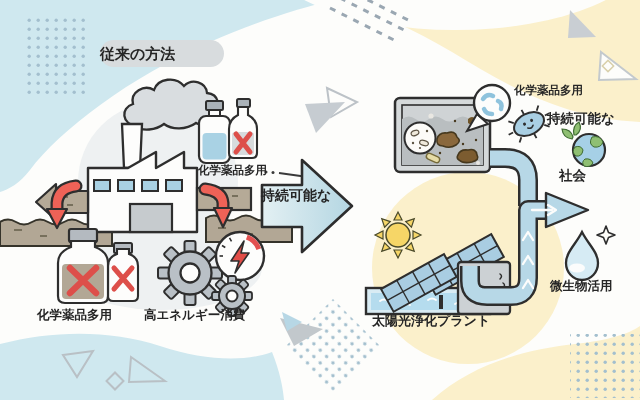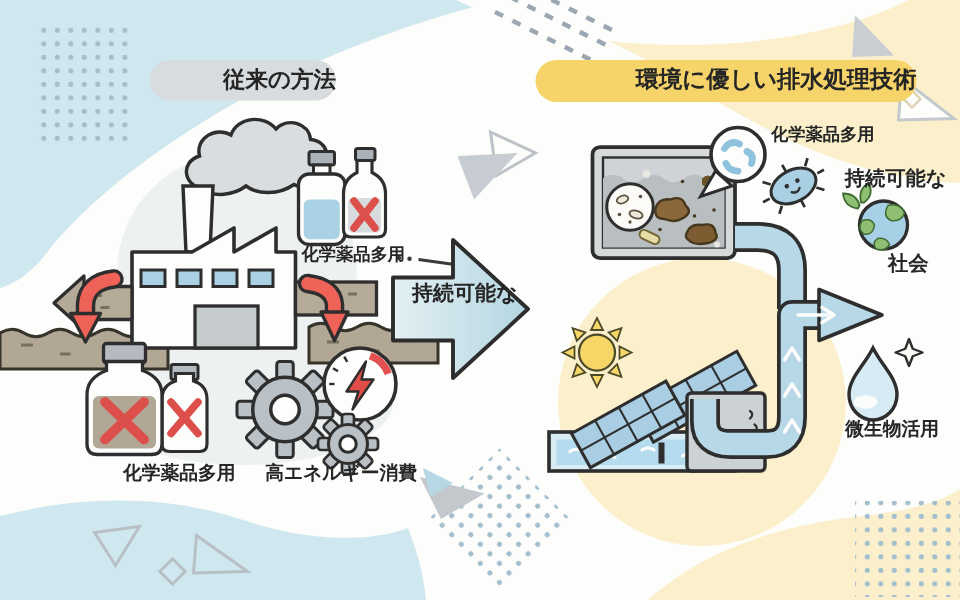--- a/index.html
+++ b/index.html
@@ -1,19 +1,19 @@
 <!DOCTYPE html>
 <html><head>
 <meta charset="utf-8">
 <style>
   html,body{margin:0;padding:0;background:#ffffff;}
   .canvas{position:relative;width:640px;height:400px;overflow:hidden;background:#fdfdfb;
           font-family:"Liberation Sans",sans-serif;}
   svg.art{position:absolute;left:0;top:0;}
-  .lbl{position:absolute;font-weight:700;color:#262626;text-align:right;white-space:nowrap;
+  .lbl{position:absolute;font-weight:700;color:#262626;text-align:left;white-space:nowrap;
        line-height:1.15;}
   .pill{border-radius:15px;}
   .pill-left{left:100px;top:40px;width:124px;height:27px;line-height:27px;font-size:15px;background:#d8dcde;}
   .pill-right{left:357px;top:40px;width:254px;height:28px;line-height:28px;font-size:15.5px;background:#f7d46a;}
   .l-chem-top{left:198px;top:164px;width:72px;font-size:11.5px;}
   .l-chem-bottom{left:37px;top:308px;width:120px;font-size:12.5px;}
   .l-energy{left:144px;top:308px;width:134px;font-size:12.5px;}
   .l-arrow{left:261px;top:187px;width:84px;font-size:14px;line-height:17.5px;}
   .l-bacteria{left:514px;top:84px;width:64px;font-size:11.5px;}
   .l-bio{left:368px;top:177px;width:158px;font-size:11.5px;}
@@ -359,24 +359,24 @@
   </g>
 
   <g>
     <path d="M582,232 C576,244 566,252 566,263 A16,17 0 0 0 598,263 C598,252 588,244 582,232 Z" fill="#d6ebf4" stroke="#2e2e2e" stroke-width="2.3"></path>
     <ellipse cx="577" cy="268" rx="8" ry="4.5" fill="#fdfdfc" opacity="0.95"></ellipse>
     <path d="M606,226 L608.5,232.5 L615,235 L608.5,237.5 L606,244 L603.5,237.5 L597,235 L603.5,232.5 Z" fill="#fdfdf8" stroke="#2e2e2e" stroke-width="1.6" stroke-linejoin="round"></path>
   </g>
 </svg>
 
 <div class="lbl pill pill-left">従来の方法</div>
-<div class="lbl pill pill-right">環境に優しい排水処理技術</div>
 <div class="lbl l-chem-top">化学薬品多用</div>
 <div class="lbl l-chem-bottom">化学薬品多用</div>
 <div class="lbl l-energy">高エネルギー消費</div>
 <div class="lbl l-arrow">
   <div>持続可能な</div>
 </div>
 <div class="lbl l-bacteria">化学薬品多用</div>
 <div class="lbl l-sustain1">持続可能な</div>
 <div class="lbl l-sustain2">社会</div>
+<div class="lbl l-solar">太陽光浄化プラント</div>
 <div class="lbl l-clean1">微生物活用</div>
 </div>
 
 </body></html>

